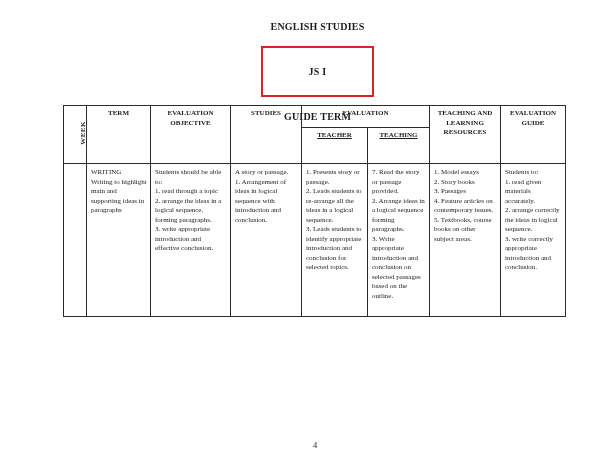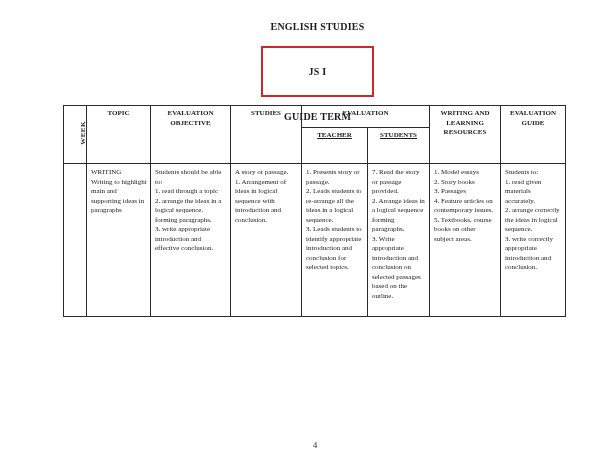--- a/index.html
+++ b/index.html
@@ -99,34 +99,34 @@
       <col style="width:80px">
       <col style="width:71px">
       <col style="width:66px">
       <col style="width:62px">
       <col style="width:71px">
       <col style="width:65px">
     </colgroup>
     <thead>
       <tr class="tier1">
         <th rowspan="2" class="week-th"><span class="vert">WEEK</span></th>
-        <th rowspan="2">TOPIC</th>
+        <th rowspan="2">TERM</th>
         <th rowspan="2">EVALUATION
 OBJECTIVE</th>
         <th rowspan="2">STUDIES</th>
         <th colspan="2">EVALUATION</th>
-        <th rowspan="2">WRITING AND
+        <th rowspan="2">TEACHING AND
 LEARNING
 RESOURCES</th>
         <th rowspan="2">EVALUATION
 GUIDE</th>
       </tr>
       <tr class="tier2">
         <th>TEACHER</th>
-        <th>STUDENTS</th>
+        <th>TEACHING</th>
       </tr>
     </thead>
     <tbody>
       <tr>
         <td></td>
         <td>WRITING
 Writing to highlight main and supporting ideas in paragraphs</td>
         <td>Students should be able to:
 1. read through a topic
 2. arrange the ideas in a logical sequence. forming paragraphs.

